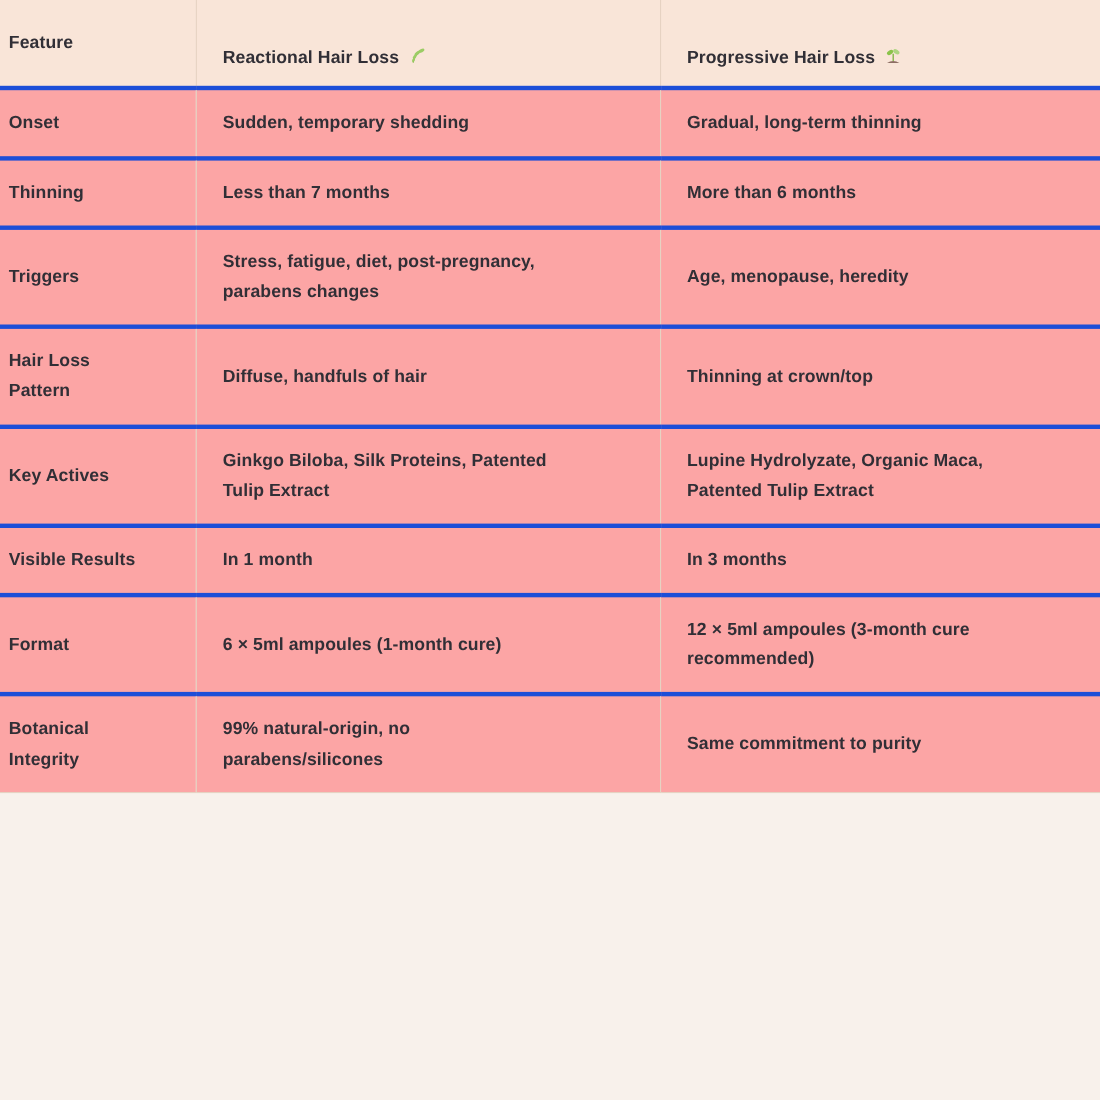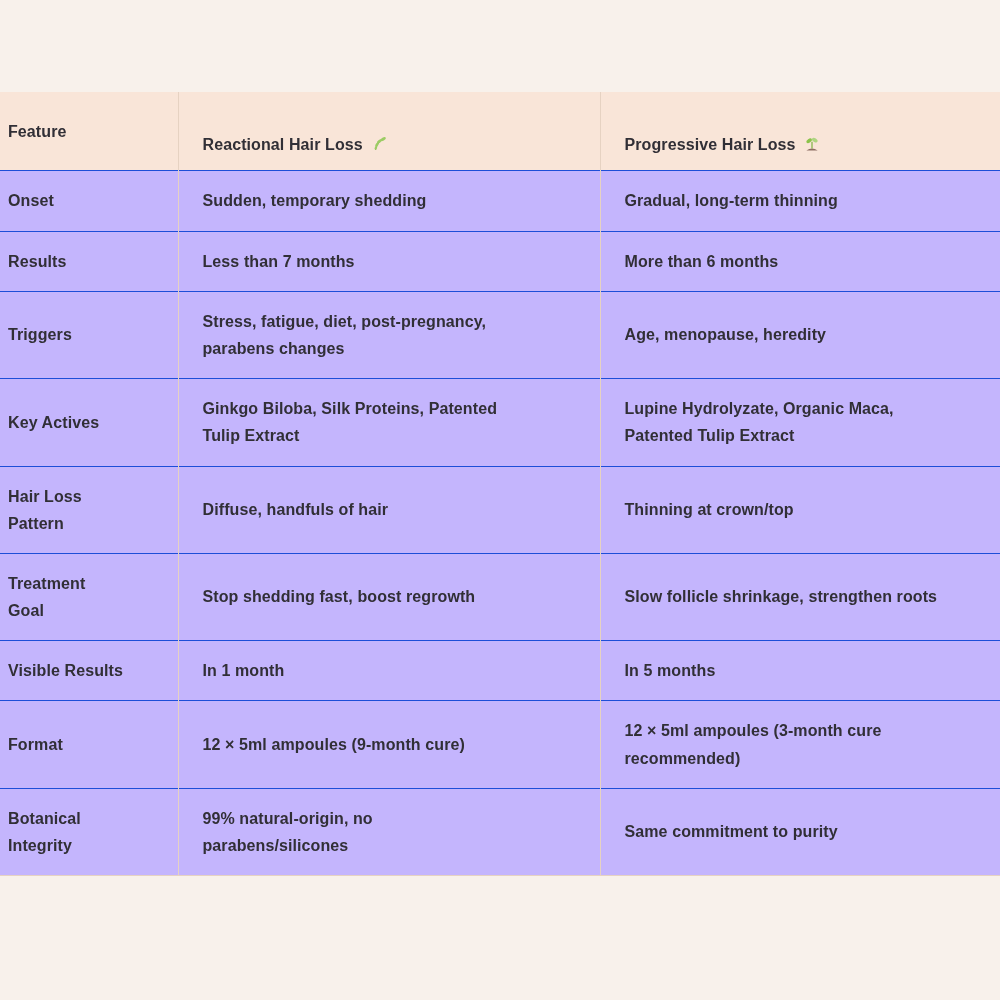--- a/index.html
+++ b/index.html
@@ -5,21 +5,20 @@
   * { margin: 0; padding: 0; box-sizing: border-box; }
   html, body {
     width: 1000px;
     height: 1000px;
     background: #f8f1eb;
     font-family: "Liberation Sans", "DejaVu Sans", sans-serif;
     color: #312f36;
     overflow: hidden;
   }
   .table-wrap {
-    margin-top: 92px;
     width: 100%;
   }
   table.compare-table {
     width: 100%;
     border-collapse: collapse;
     table-layout: fixed;
   }
   col.c-feature { width: 178px; }
   col.c-reactional { width: 422px; }
   col.c-progressive { width: auto; }
@@ -35,22 +34,22 @@
   .cell + .cell { border-left: 1px solid #e6d2c2; }
 
   thead .cell {
     background: #f9e5d8;
     font-weight: 700;
     padding: 12px 10px 12px 24px;
   }
   thead .cell.feature-col { padding-left: 8px; }
 
   tbody .cell {
-    background: #c4b5fd;
-    border-top: 1px solid #1d4ed8;
+    background: #fca5a5;
+    border-top: 4px solid #1d4ed8;
     padding: 16px 12px 16px 24px;
   }
   tbody tr:last-child .cell { border-bottom: 1px solid #e6d2c2; }
 
   tbody th.cell {
     font-weight: 700;
     padding-left: 8px;
     padding-right: 30px;
   }
   tbody td.cell { font-weight: 700; }
@@ -92,57 +91,51 @@
         </th>
       </tr>
     </thead>
     <tbody id="table-body">
         <tr>
           <th class="cell" scope="row">Onset</th>
           <td class="cell">Sudden, temporary shedding</td>
           <td class="cell">Gradual, long-term thinning</td>
         </tr>
         <tr>
-          <th class="cell" scope="row">Results</th>
+          <th class="cell" scope="row">Thinning</th>
           <td class="cell">Less than 7 months</td>
           <td class="cell">More than 6 months</td>
         </tr>
         <tr>
           <th class="cell" scope="row">Triggers</th>
           <td class="cell">Stress, fatigue, diet, post-pregnancy,
 parabens changes</td>
           <td class="cell">Age, menopause, heredity</td>
         </tr>
         <tr>
+          <th class="cell" scope="row">Hair Loss
+Pattern</th>
+          <td class="cell">Diffuse, handfuls of hair</td>
+          <td class="cell">Thinning at crown/top</td>
+        </tr>
+        <tr>
           <th class="cell" scope="row">Key Actives</th>
           <td class="cell">Ginkgo Biloba, Silk Proteins, Patented
 Tulip Extract</td>
           <td class="cell">Lupine Hydrolyzate, Organic Maca,
 Patented Tulip Extract</td>
         </tr>
         <tr>
-          <th class="cell" scope="row">Hair Loss
-Pattern</th>
-          <td class="cell">Diffuse, handfuls of hair</td>
-          <td class="cell">Thinning at crown/top</td>
-        </tr>
-        <tr>
-          <th class="cell" scope="row">Treatment
-Goal</th>
-          <td class="cell">Stop shedding fast, boost regrowth</td>
-          <td class="cell">Slow follicle shrinkage, strengthen roots</td>
-        </tr>
-        <tr>
           <th class="cell" scope="row">Visible Results</th>
           <td class="cell">In 1 month</td>
-          <td class="cell">In 5 months</td>
+          <td class="cell">In 3 months</td>
         </tr>
         <tr>
           <th class="cell" scope="row">Format</th>
-          <td class="cell">12 × 5ml ampoules (9-month cure)</td>
+          <td class="cell">6 × 5ml ampoules (1-month cure)</td>
           <td class="cell">12 × 5ml ampoules (3-month cure
 recommended)</td>
         </tr>
         <tr>
           <th class="cell" scope="row">Botanical
 Integrity</th>
           <td class="cell">99% natural-origin, no
 parabens/silicones</td>
           <td class="cell">Same commitment to purity</td>
         </tr>

